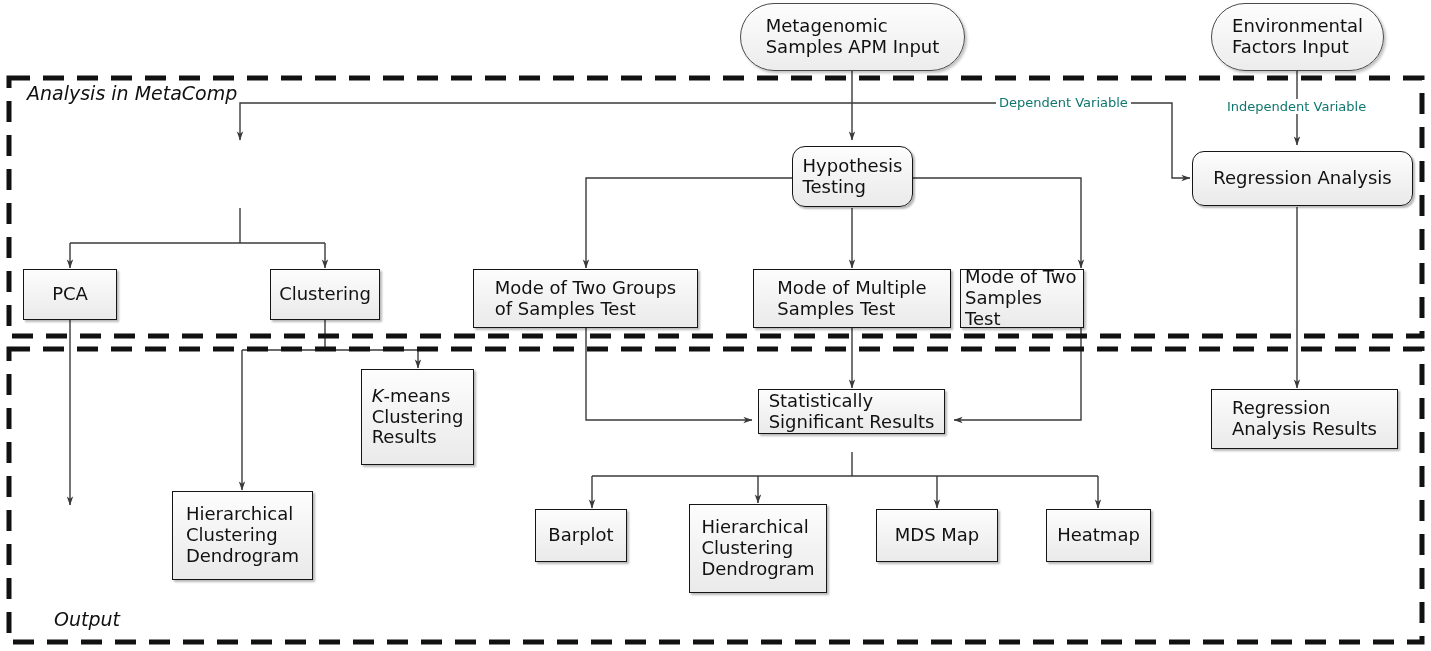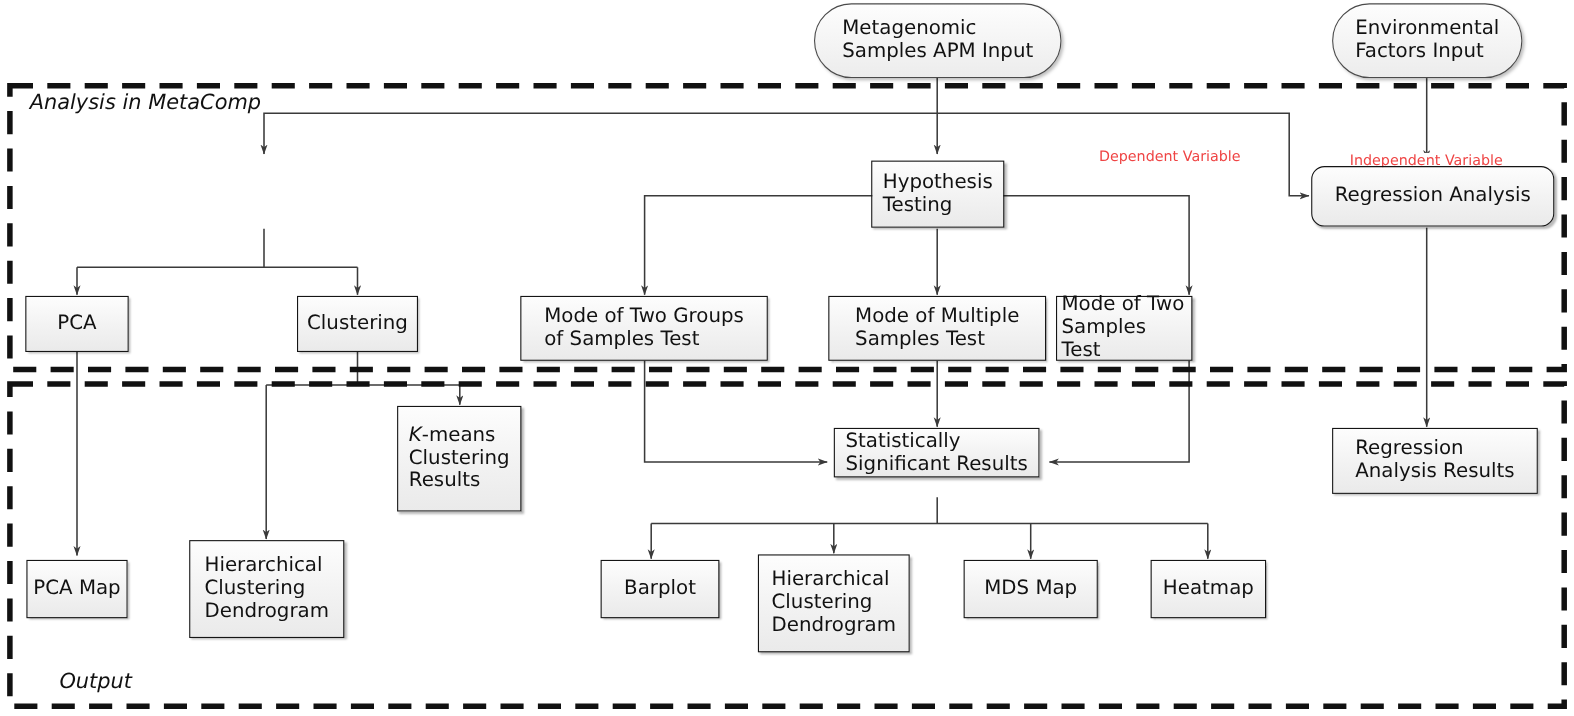--- a/index.html
+++ b/index.html
@@ -23,25 +23,24 @@
   .node.term{
     border-radius:999px;
     border:1px solid #4a4a4a;
     background:linear-gradient(180deg,#fdfdfd 0%,#f3f3f3 60%,#ececec 100%);
     box-shadow:2px 2px 3px rgba(0,0,0,0.25);
   }
   .node span{display:block;}
   .edge-label{
     position:absolute;
     font-size:13px;
-    color:#ef4444;
+    color:#0f766e;
     background:#fff;
     padding:0 3px;
     white-space:nowrap;
-    margin-top:40px;
   }
   .region-label{
     position:absolute;
     font-style:italic;
     font-size:19px;
     color:#111;
     white-space:nowrap;
   }
   .ital{font-style:italic;}
 </style>
@@ -116,21 +115,21 @@
   </div>
 
   <div class="node term" style="left:1211px;top:3px;width:173px;height:68px;">
     <div>
       <span>Environmental</span>
       <span>Factors Input</span>
     </div>
   </div>
 
 
-  <div class="node" style="left:792px;top:146px;width:121px;height:61px;">
+  <div class="node" style="left:792px;top:146px;width:121px;height:61px;border-radius:13px;">
     <div>
       <span>Hypothesis</span>
       <span>Testing</span>
     </div>
   </div>
 
   <div class="node" style="left:1192px;top:151px;width:221px;height:55px;border-radius:12px;">
     <div>
       <span>Regression Analysis</span>
     </div>
@@ -184,35 +183,30 @@
     </div>
   </div>
 
   <div class="node" style="left:1211px;top:389px;width:187px;height:60px;">
     <div>
       <span>Regression</span>
       <span>Analysis Results</span>
     </div>
   </div>
 
-  <div class="node" style="left:24px;top:509px;width:92px;height:53px;">
-    <div>
-      <span>PCA Map</span>
-    </div>
-  </div>
 
   <div class="node" style="left:172px;top:491px;width:141px;height:89px;">
     <div>
       <span>Hierarchical</span>
       <span>Clustering</span>
       <span>Dendrogram</span>
     </div>
   </div>
 
-  <div class="node" style="left:546px;top:509px;width:108px;height:53px;">
+  <div class="node" style="left:535px;top:509px;width:92px;height:53px;">
     <div>
       <span>Barplot</span>
     </div>
   </div>
 
   <div class="node" style="left:689px;top:504px;width:138px;height:89px;">
     <div>
       <span>Hierarchical</span>
       <span>Clustering</span>
       <span>Dendrogram</span>

